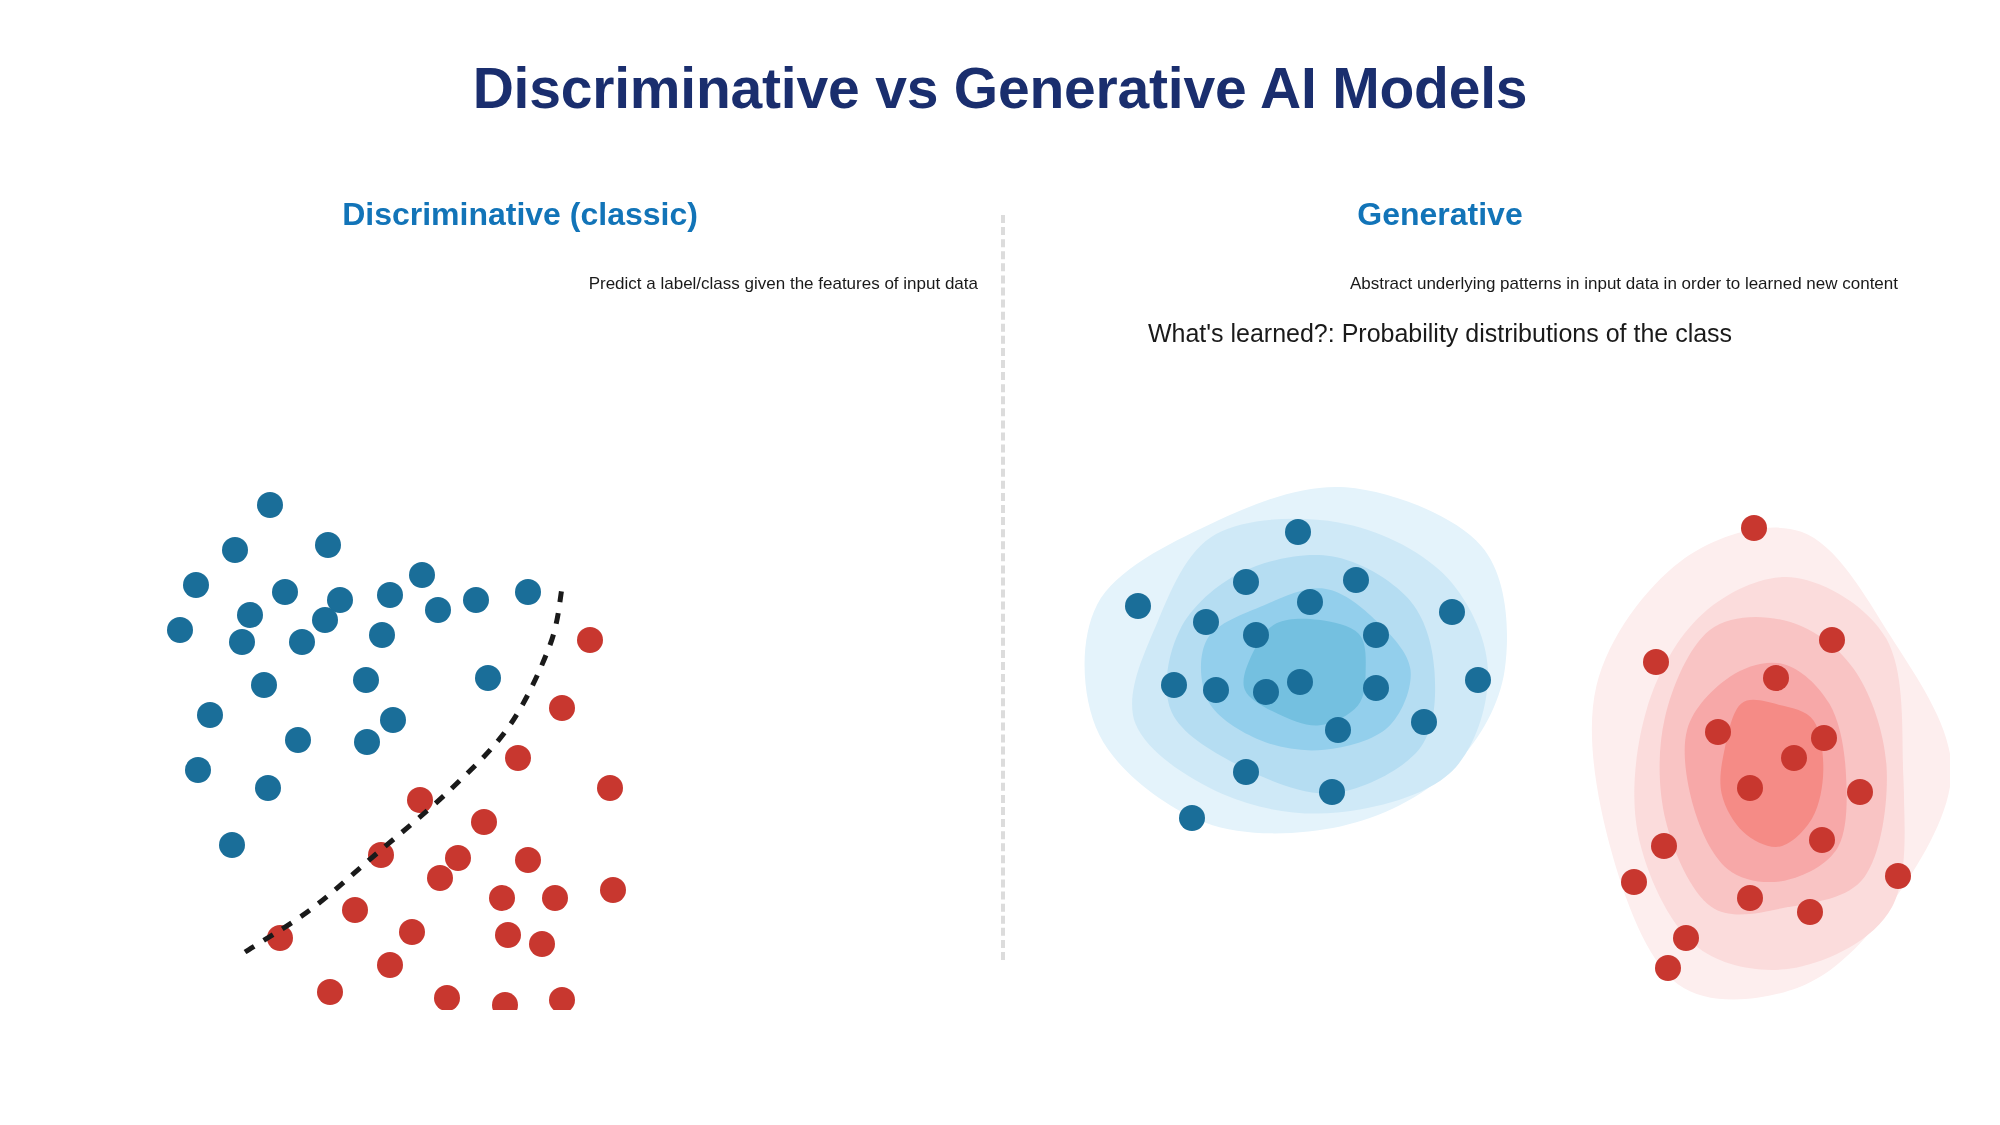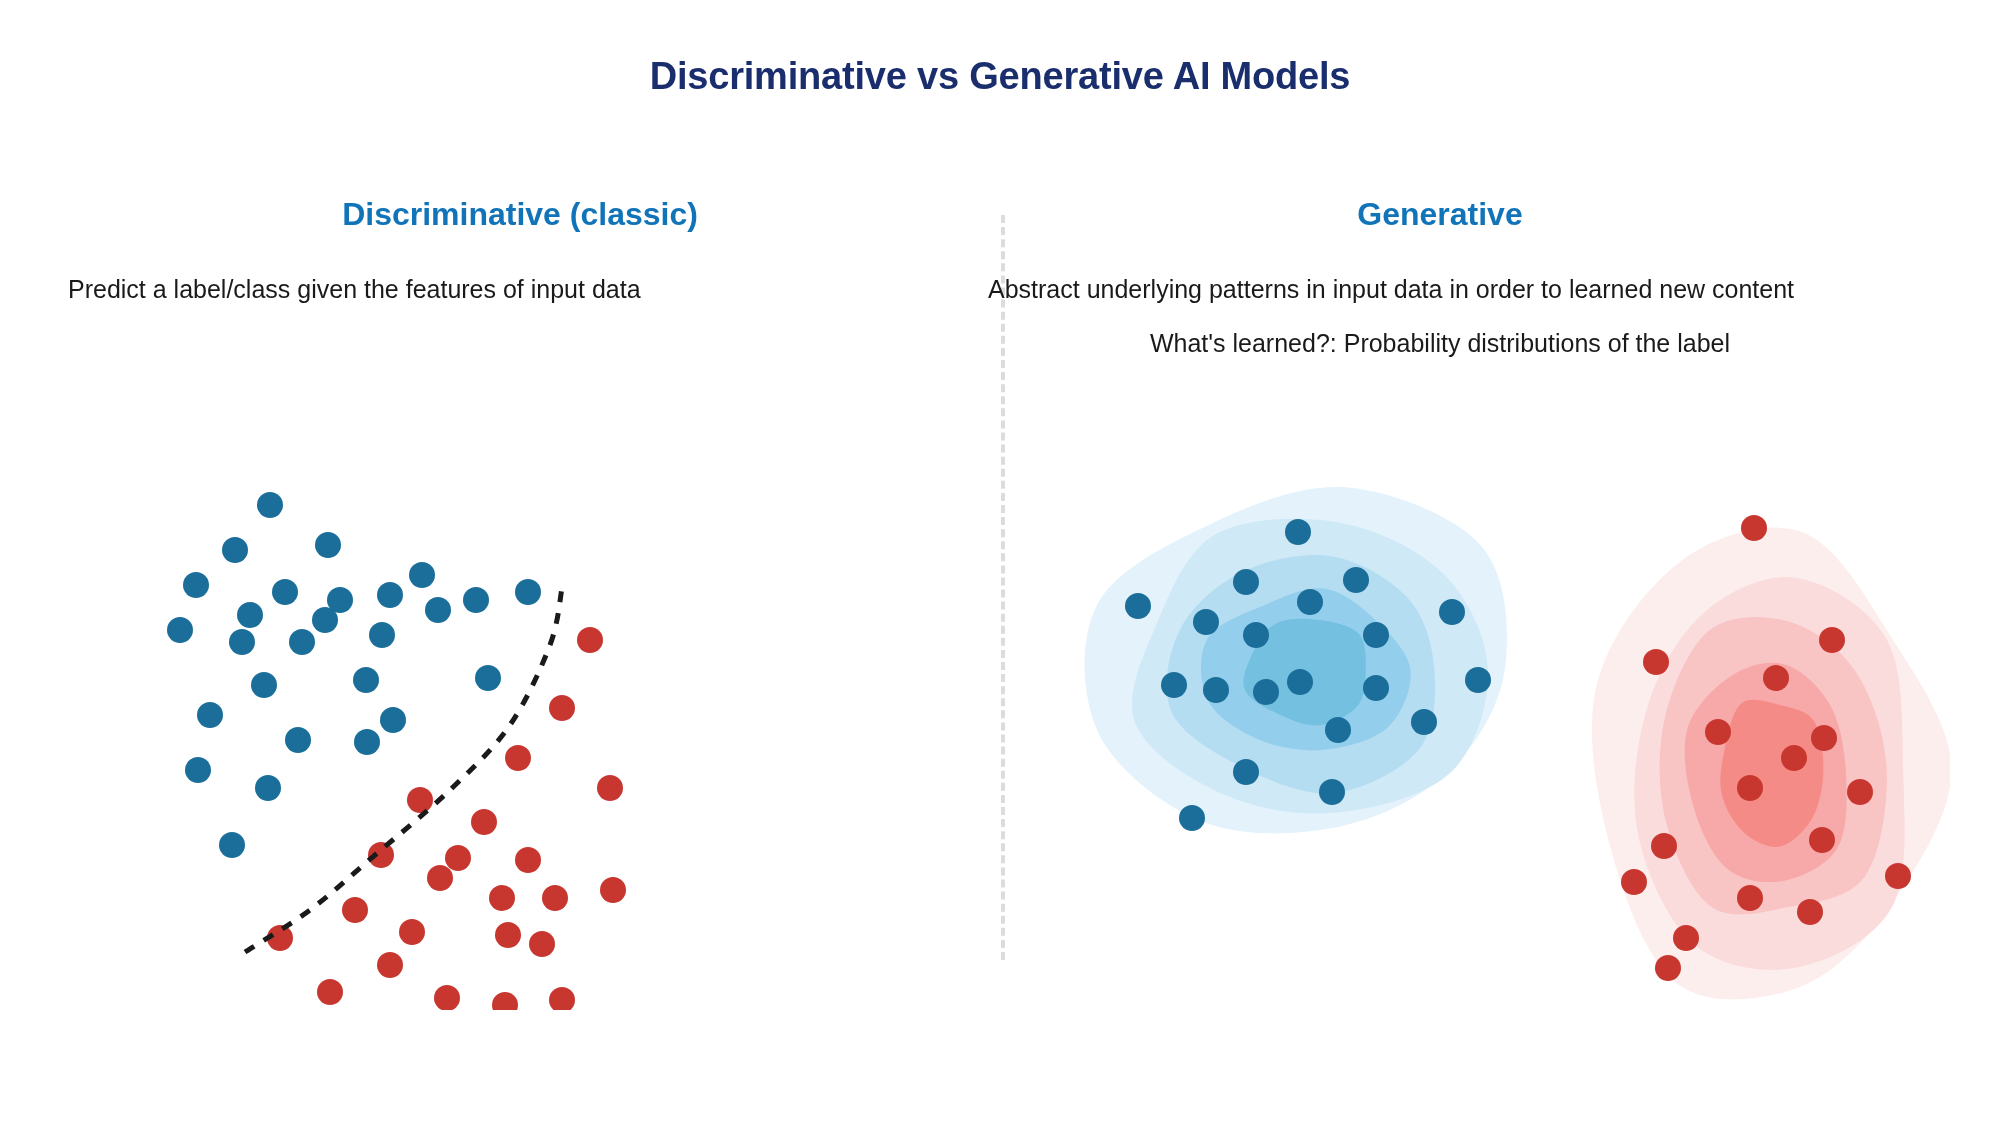--- a/index.html
+++ b/index.html
@@ -20,21 +20,21 @@
     inset: 0;
     background: #ffffff;
   }
   
   .page-title {
     position: absolute;
     top: 55px;
     left: 0;
     width: 2000px;
     text-align: center;
-    font-size: 38px;
+    font-size: 57px;
     font-weight: bold;
     color: #1a2e6e;
     letter-spacing: -0.2px;
   }
   
   .column {
     position: absolute;
     top: 185px;
   }
   .column.left  { left: 60px;   width: 920px; }
@@ -42,25 +42,25 @@
 
   .col-heading {
     text-align: center;
     font-size: 32px;
     font-weight: bold;
     color: #1274b8;
     margin: 10px;
     line-height: 1.2;
   }
   .col-desc {
-    text-align: left;
-    font-size: 25px;
+    text-align: right;
+    font-size: 17px;
     color: #1a1a1a;
     line-height: 1.28;
-    margin: 8px;
+    margin: 2px;
   }
   .col-desc.d1 { margin-top: 40px; }
   .col-learned {
     text-align: center;
     font-size: 25px;
     color: #1a1a1a;
     line-height: 1.28;
     margin: 0;
   }
   .col-learned .lbl { font-weight: normal; }
@@ -95,21 +95,21 @@
   <div class="divider"></div>
 
   <div class="column left">
     <h2 class="col-heading">Discriminative (classic)</h2>
     <p class="col-desc d1">Predict a label/class given the features of input data</p>
   </div>
 
   <div class="column right">
     <h2 class="col-heading">Generative</h2>
     <p class="col-desc d1">Abstract underlying patterns in input data in order to learned new content</p>
-    <p class="col-learned"><span class="lbl">What's learned?:</span><span> Probability distributions of the label</span></p>
+    <p class="col-learned"><span class="lbl">What's learned?:</span><span> Probability distributions of the class</span></p>
   </div>
 
   <div class="figure fig-left">
     <svg id="svg-left" viewBox="0 0 680 540" xmlns="http://www.w3.org/2000/svg">
         <g>
           <circle cx="120" cy="35" r="13" fill="#1a6e99"></circle>
           <circle cx="85" cy="80" r="13" fill="#1a6e99"></circle>
           <circle cx="178" cy="75" r="13" fill="#1a6e99"></circle>
           <circle cx="135" cy="122" r="13" fill="#1a6e99"></circle>
           <circle cx="190" cy="130" r="13" fill="#1a6e99"></circle>

